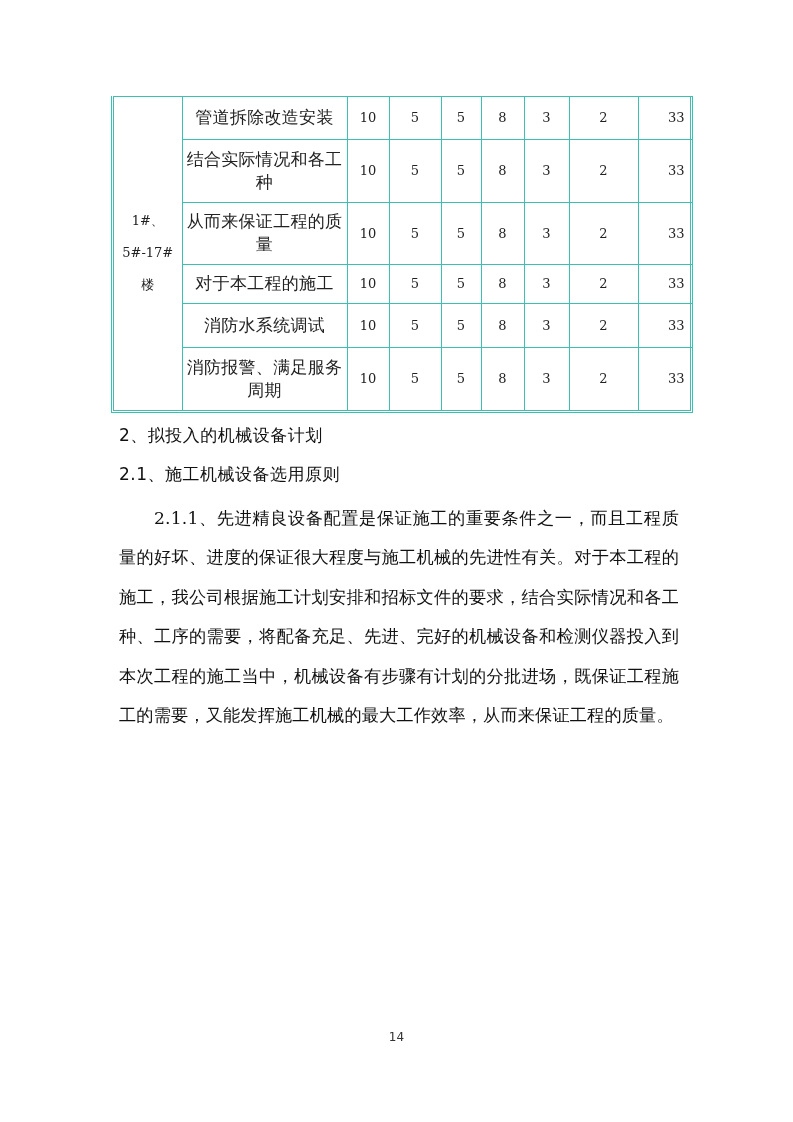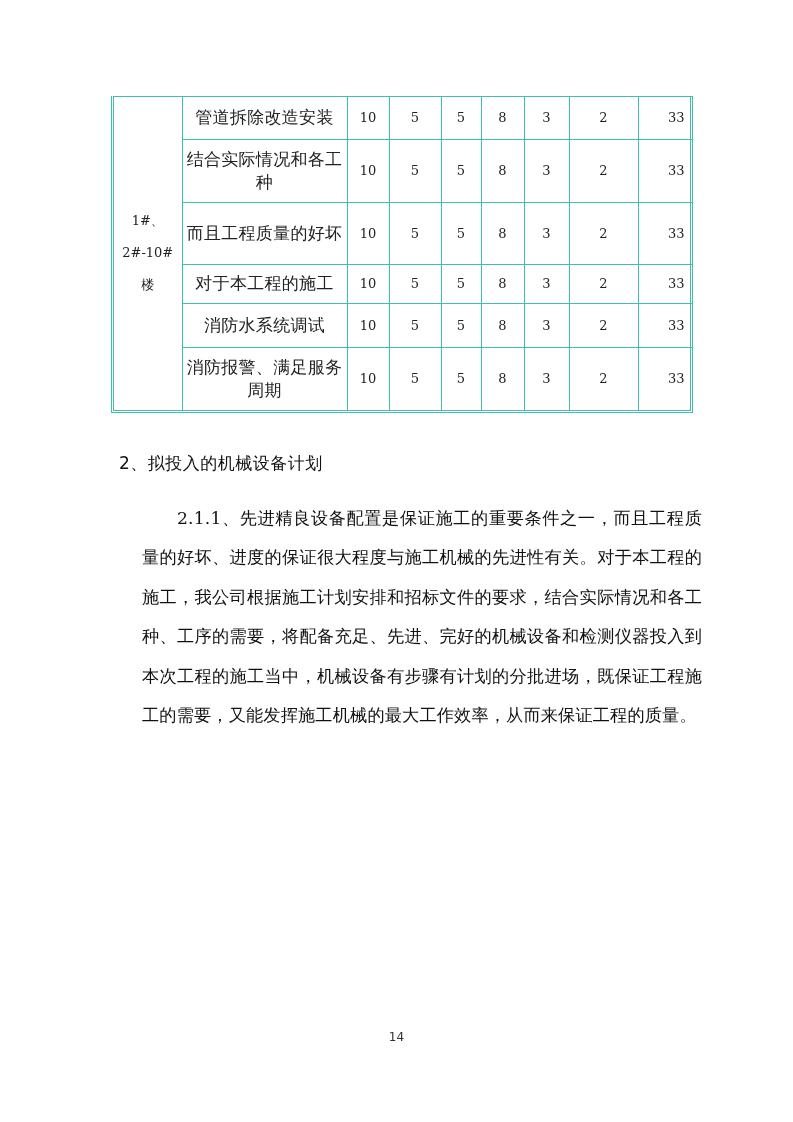--- a/index.html
+++ b/index.html
@@ -61,21 +61,20 @@
 
   
   .h2 {
     position: absolute;
     left: 119px;
     font-size: 17px;
     font-family: "DejaVu Sans", "Liberation Sans", sans-serif;
     color: #111111;
     letter-spacing: 0.5px;
     white-space: nowrap;
-    margin-top: 28px;
   }
   .para {
     position: absolute;
     left: 119px;
     width: 560px;
     font-size: 17.2px;
     line-height: 39.4px;
     font-family: "DejaVu Serif", "Liberation Serif", serif;
     color: #111111;
     text-indent: 35px;
@@ -109,21 +108,21 @@
         <col style="width:40px">
         <col style="width:43px">
         <col style="width:45px">
         <col style="width:69px">
         <col style="width:55px">
       </colgroup>
       <tbody>
         <tr style="height:42px">
           <td rowspan="6" class="bld">
             <div>1#、</div>
-            <div>2#-10#</div>
+            <div>5#-17#</div>
             <div>楼</div>
           </td>
           <td class="task">管道拆除改造安装</td>
           <td class="num">10</td>
           <td class="num">5</td>
           <td class="num">5</td>
           <td class="num">8</td>
           <td class="num">3</td>
           <td class="num">2</td>
           <td class="num">33</td>
@@ -132,21 +131,21 @@
           <td class="task">结合实际情况和各工种</td>
           <td class="num">10</td>
           <td class="num">5</td>
           <td class="num">5</td>
           <td class="num">8</td>
           <td class="num">3</td>
           <td class="num">2</td>
           <td class="num">33</td>
         </tr>
         <tr style="height:62px">
-          <td class="task">而且工程质量的好坏</td>
+          <td class="task">从而来保证工程的质量</td>
           <td class="num">10</td>
           <td class="num">5</td>
           <td class="num">5</td>
           <td class="num">8</td>
           <td class="num">3</td>
           <td class="num">2</td>
           <td class="num">33</td>
         </tr>
         <tr style="height:39px">
           <td class="task">对于本工程的施工</td>
@@ -176,17 +175,18 @@
           <td class="num">8</td>
           <td class="num">3</td>
           <td class="num">2</td>
           <td class="num">33</td>
         </tr>
       </tbody>
     </table>
   </div>
 
   <div class="h2" style="top:424px;">2、拟投入的机械设备计划</div>
+  <div class="h2" style="top:463px;">2.1、施工机械设备选用原则</div>
 
-  <p class="para" style="top:499px;margin-left:23px;">2.1.1、先进精良设备配置是保证施工的重要条件之一，而且工程质量的好坏、进度的保证很大程度与施工机械的先进性有关。对于本工程的施工，我公司根据施工计划安排和招标文件的要求，结合实际情况和各工种、工序的需要，将配备充足、先进、完好的机械设备和检测仪器投入到本次工程的施工当中，机械设备有步骤有计划的分批进场，既保证工程施工的需要，又能发挥施工机械的最大工作效率，从而来保证工程的质量。</p>
+  <p class="para" style="top:499px;">2.1.1、先进精良设备配置是保证施工的重要条件之一，而且工程质量的好坏、进度的保证很大程度与施工机械的先进性有关。对于本工程的施工，我公司根据施工计划安排和招标文件的要求，结合实际情况和各工种、工序的需要，将配备充足、先进、完好的机械设备和检测仪器投入到本次工程的施工当中，机械设备有步骤有计划的分批进场，既保证工程施工的需要，又能发挥施工机械的最大工作效率，从而来保证工程的质量。</p>
 
   <div class="pagenum">14</div>
 </div>
 
 </body></html>

